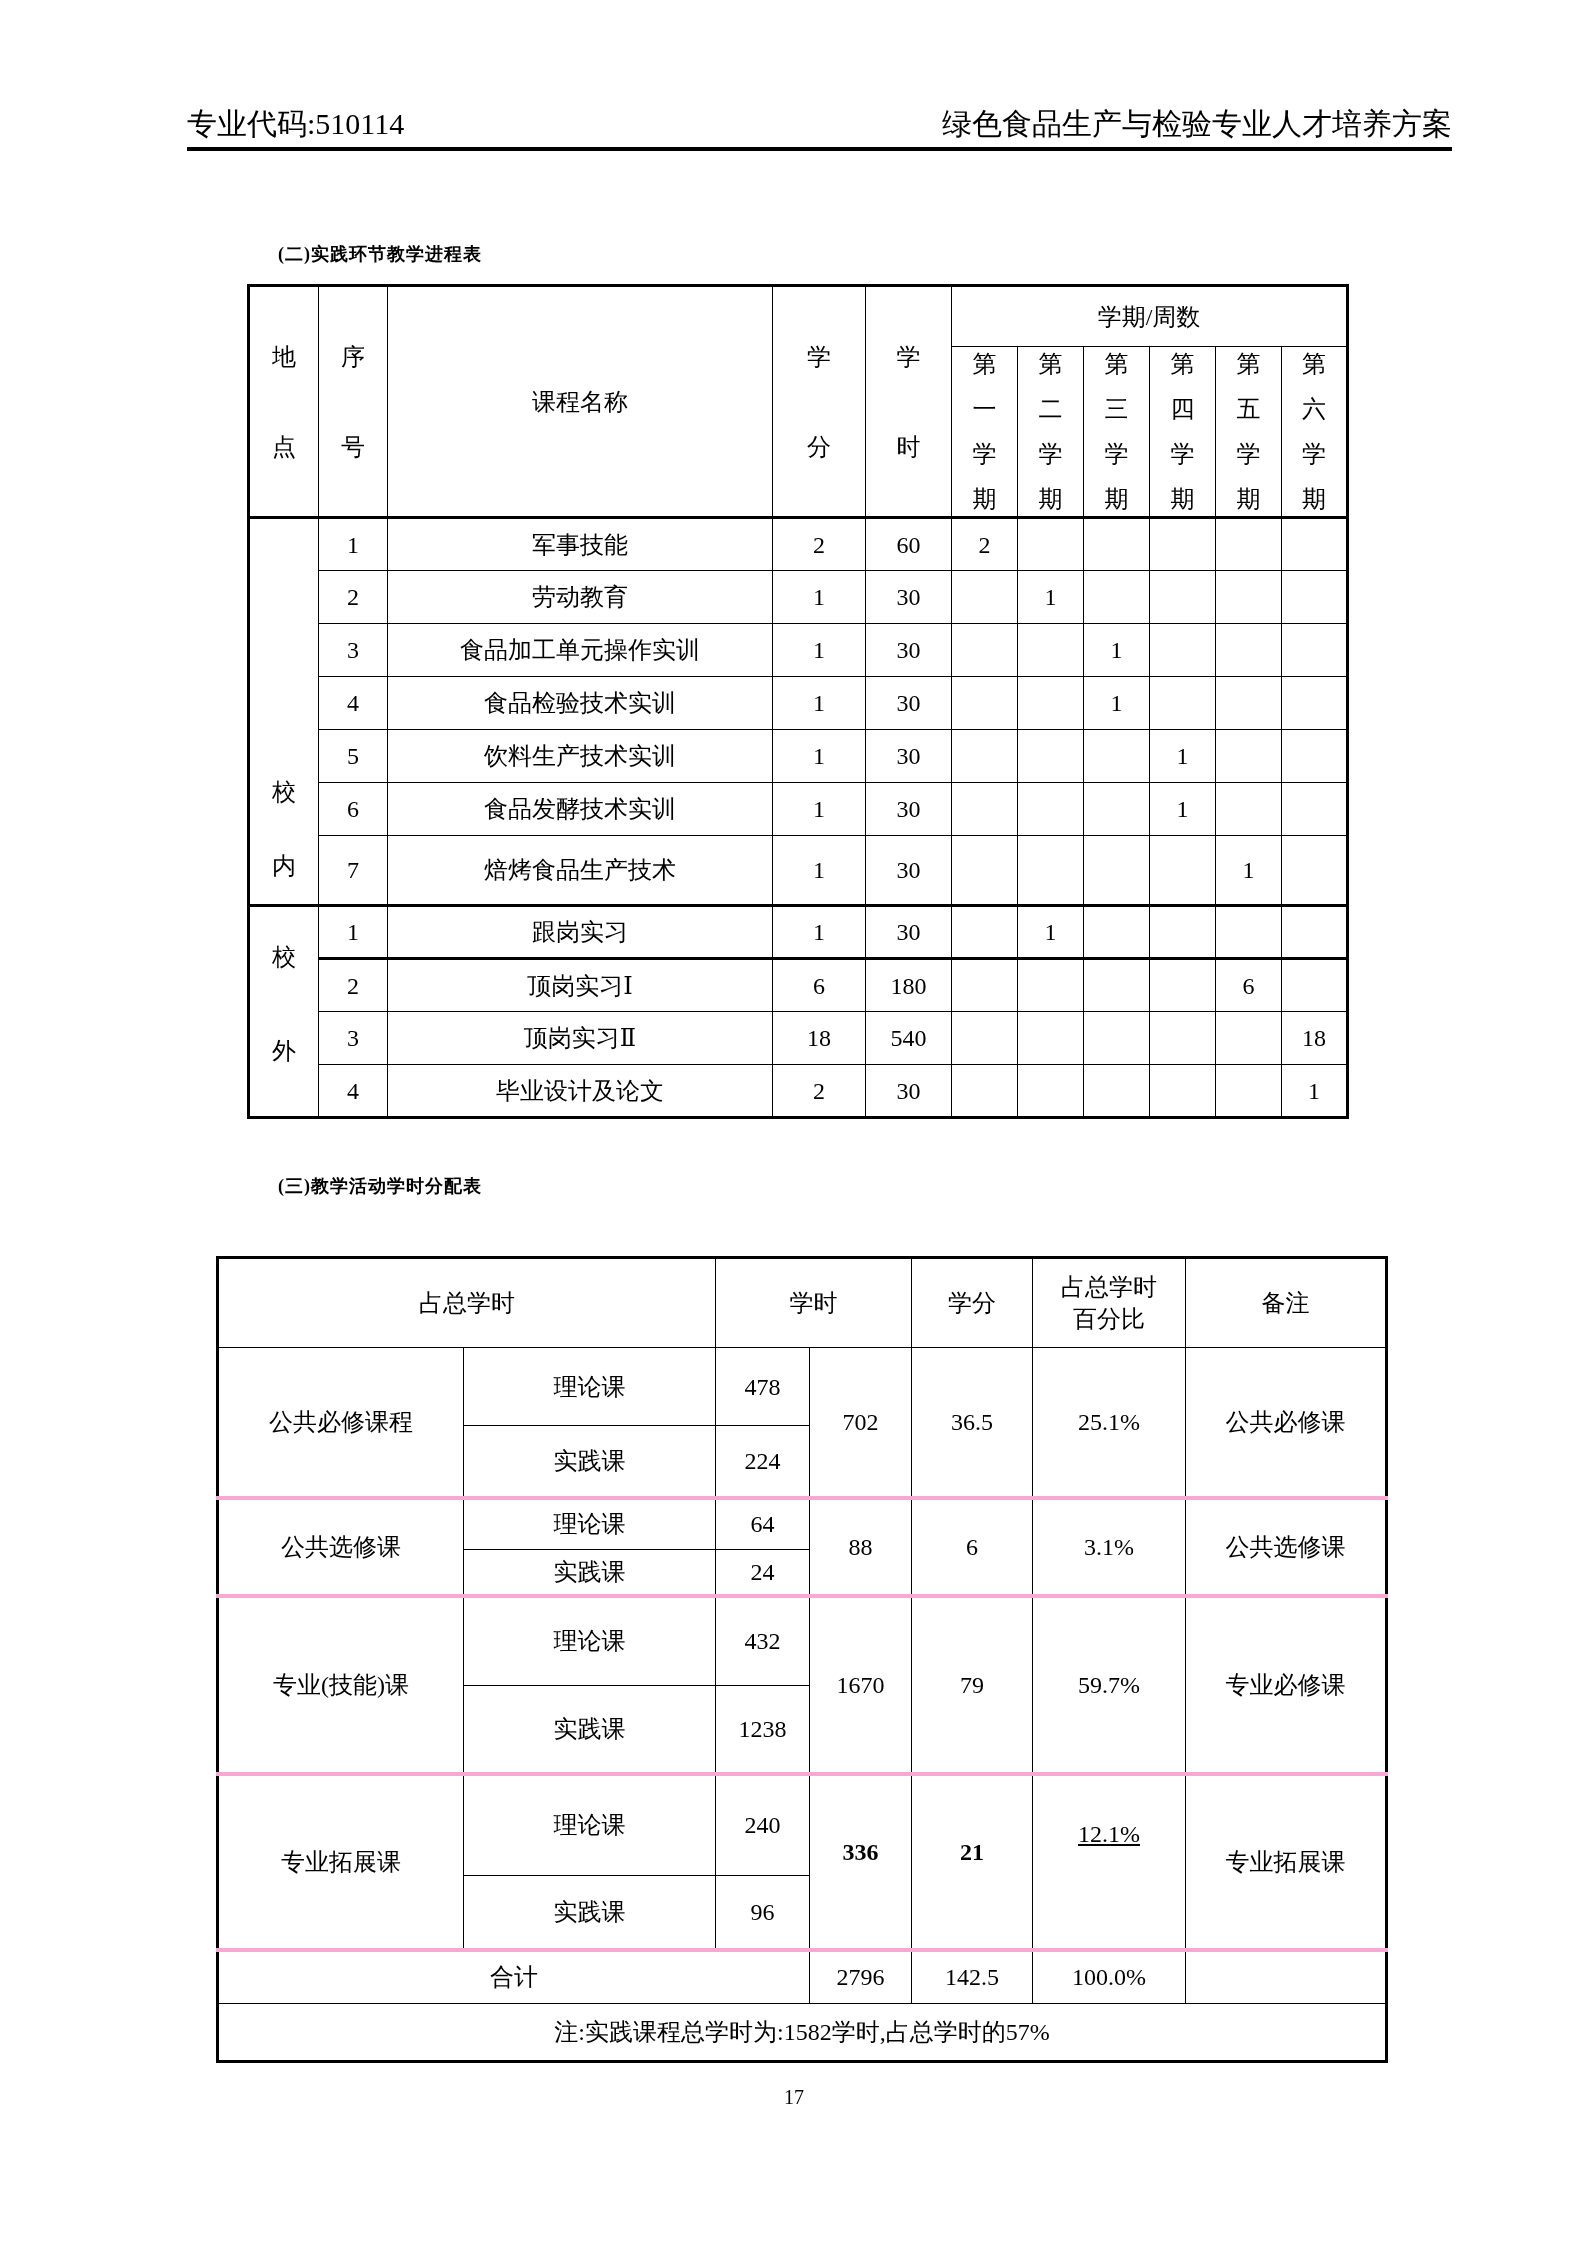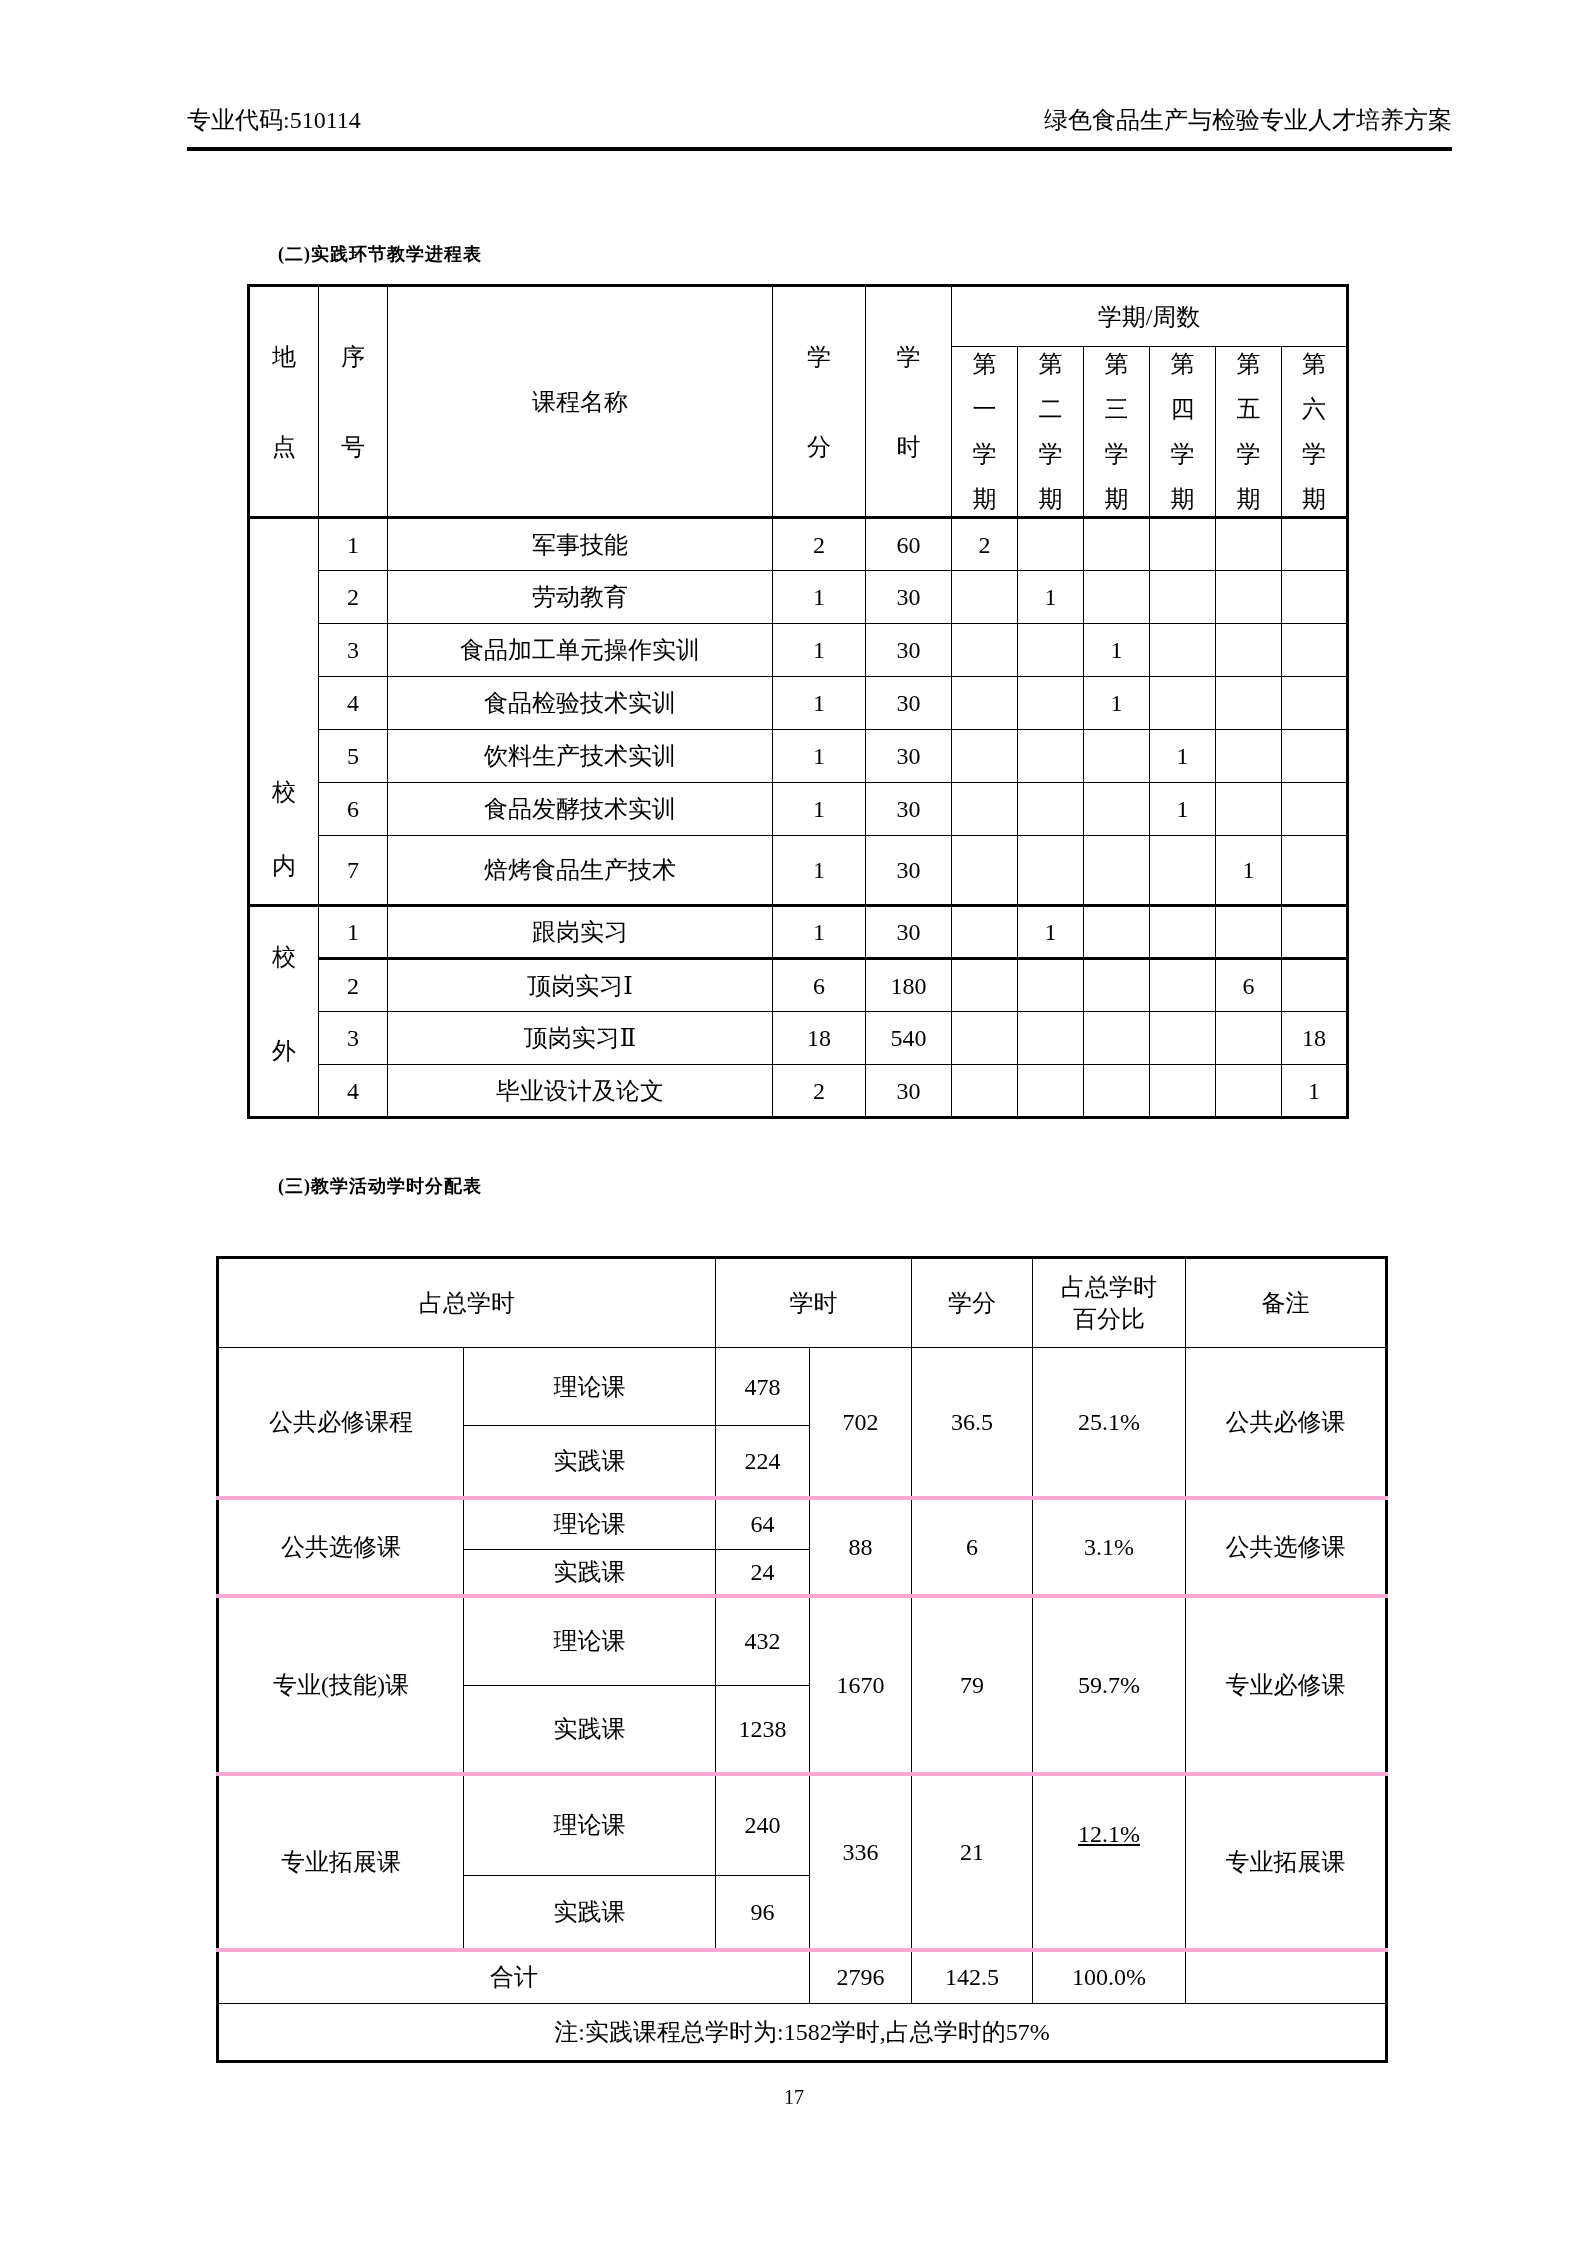--- a/index.html
+++ b/index.html
@@ -2,21 +2,21 @@
 <html><head>
 <meta charset="utf-8">
 <style>
   * { box-sizing: border-box; }
   html,body { margin:0; padding:0; background:#e9e9e9; }
   body { font-family: "Liberation Serif", "DejaVu Serif", serif; color:#000; }
   .page { position:relative; width:1588px; height:2245px; background:#ffffff; overflow:hidden; margin:0 auto; }
 
   
   .hdr { position:absolute; top:104px; left:187px; width:1265px;
-         display:flex; justify-content:space-between; align-items:flex-end; font-size:24px;gap:24px; }
+         display:flex; justify-content:space-between; align-items:flex-end; font-size:30px;gap:24px; }
   .hdr-rule { position:absolute; top:147px; left:187px; width:1265px; height:4px; background:#000; }
 
   .sec-title { position:absolute; font-size:18px; font-weight:bold; letter-spacing:1px; white-space:nowrap; }
 
   #t1wrap { position:absolute; left:247px; top:284px; }
   #t2wrap { position:absolute; left:216px; top:1256px; }
 
   table { border-collapse:collapse; table-layout:fixed; border:3px solid #000; }
   td { border:1px solid #000; padding:0; text-align:center; vertical-align:middle;
        font-size:24px; line-height:1.25; overflow:hidden; }
@@ -28,21 +28,21 @@
   
   .vchars { display:flex; flex-direction:column; align-items:center; justify-content:center; }
   .vchars .vc { display:block; line-height:1; }
   .t1 .vh  { height:228px; gap:66px; }
   .t1 .sem { height:167px; gap:21px; }
   .t1 .loc-in  { height:384px; justify-content:flex-end; gap:50px; padding-bottom:26px; }
   .t1 .loc-out { height:208px; gap:70px; padding-bottom:16px; }
 
   .t2 .pcthdr div { line-height:1.35; }
   .t2 .raise    { padding-bottom:56px;text-decoration:underline; }
-  .t2 .raise-sm { padding-bottom:20px; }
+  .t2 .raise-sm { padding-bottom:20px;font-weight:bold; }
 
   .pgnum { position:absolute; top:2086px; left:0; width:100%; text-align:center; font-size:20px; }
 </style>
 </head>
 <body>
 
 <div class="page">
 
   <div class="hdr">
     <span>专业代码:510114</span>

